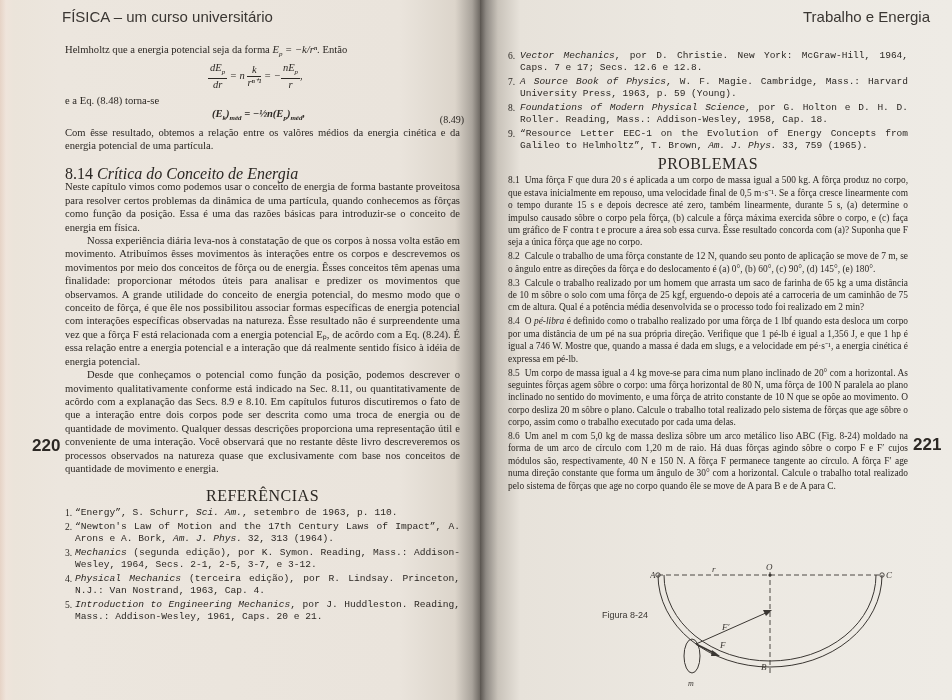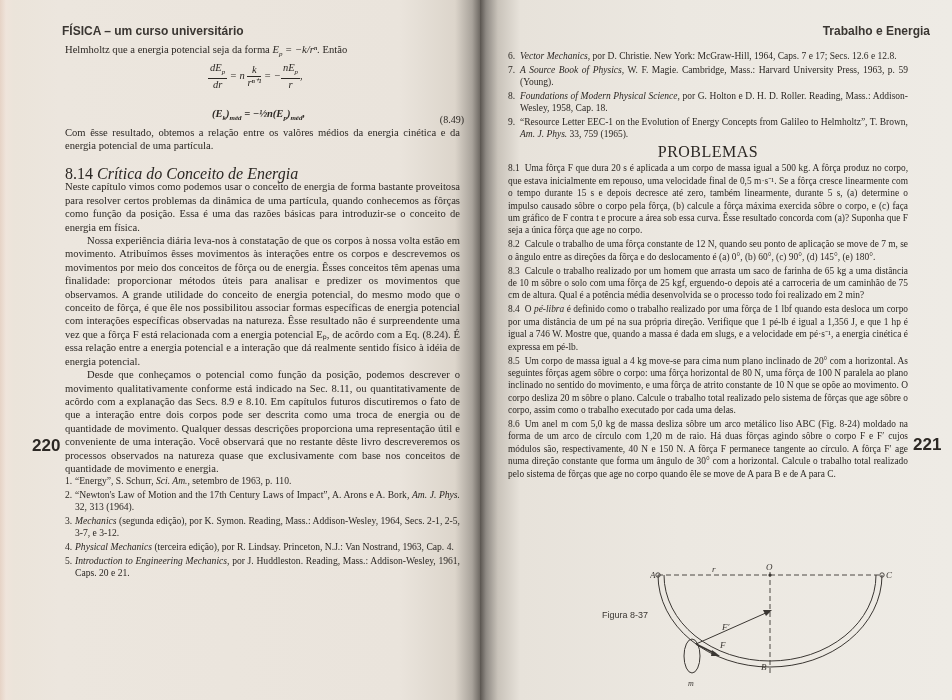--- a/index.html
+++ b/index.html
@@ -5,21 +5,21 @@
   * { box-sizing: border-box; margin: 0; padding: 0; }
   html, body { width: 952px; height: 700px; overflow: hidden; background: #d9d2c6; }
   body { position: relative; font-family: "Liberation Serif", serif; color: #2b2723; }
 
   .page { position: absolute; top: 0; height: 700px; overflow: hidden; }
   .page-left { left: 0; width: 480px;
     background: linear-gradient(to right, #e6d3c6 0px, #efe4db 6px, #ebe4da 14px, #ece6de 60px, #eae4dc 400px, #dcd5cb 455px, #a9a39b 472px, #6f6a64 480px); }
   .page-right { left: 480px; width: 472px;
     background: linear-gradient(to right, #59544f 0px, #8e8983 6px, #c9c3ba 18px, #e7e2da 40px, #ece8e1 200px, #eeebe5 472px); }
 
-  .running-head { position: absolute; top: 24px; font-family: "Liberation Sans", sans-serif; font-size: 12px; color: #3a3632; font-weight: bold; }
+  .running-head { position: absolute; top: 8px; font-family: "Liberation Sans", sans-serif; font-size: 15px; color: #3a3632; }
   .page-left .running-head { left: 62px; }
   .page-right .running-head { right: 22px; }
 
   .page-number { position: absolute; font-family: "Liberation Sans", sans-serif; font-weight: bold; font-size: 17px; color: #2c2824; }
   .page-left .page-number { left: 32px; top: 436px; }
   .page-right .page-number { left: 433px; top: 435px; }
 
   .col { position: absolute; font-size: 10.6px; line-height: 13.4px; text-align: justify; }
   .page-left .col { left: 65px; width: 395px; }
   .page-right .col { left: 28px; width: 400px; font-size: 9.4px; line-height: 12.4px; }
@@ -33,21 +33,21 @@
 
   .frac { display: inline-block; vertical-align: middle; text-align: center; }
   .frac .num { display: block; border-bottom: 0.8px solid #2b2723; padding: 0 2px; line-height: 12px; }
   .frac .den { display: block; line-height: 12px; }
 
   .section-title { font-style: italic; font-size: 16px; }
   .heading { text-align: center; font-size: 16px; letter-spacing: 0.5px; margin: 6px 0 4px; }
 
   .ref { display: flex; font-size: 9.6px; line-height: 12px; margin-bottom: 2px; }
   .ref .n { width: 10px; flex: none; }
-  .ref .t { flex: 1; text-align: justify; }
+  .ref .t { flex: 1; text-align: justify; font-family: Liberation Mono, monospace; }
   .page-right .ref { font-size: 9.5px; }
 
   .prob { margin-bottom: 1.5px; }
   .prob .n { margin-right: 5px; }
 
   .figure { position: absolute; left: 170px; top: 562px; width: 250px; height: 130px; }
   .fig-caption { position: absolute; left: 122px; top: 610px; font-family: "Liberation Sans", sans-serif; font-size: 9px; color: #3a3632; }
 </style>
 </head>
 <body>
@@ -59,37 +59,39 @@
   <div class="col" style="top:43px;">
     <span>Helmholtz que a energia potencial seja da forma</span>
     <span class="it"><span>E</span><sub style="font-size:7px">p</sub><span> = −k/rⁿ.</span></span><span> Então</span>
   </div>
 
   <div class="eq" style="left:208px; top:62px;">
     <span class="frac"><span class="num"><span>dE</span><sub style="font-size:7px">p</sub></span><span class="den">dr</span></span><span> = n</span>
     <span class="frac"><span class="num">k</span><span class="den">rⁿ⁺¹</span></span><span> = −</span><span class="frac"><span class="num"><span>nE</span><sub style="font-size:7px">p</sub></span><span class="den">r</span></span><span>,</span>
   </div>
 
+  <div class="col" style="top:94px;">e a Eq. (8.48) torna-se</div>
 
   <div class="eq" style="left:212px; top:108px;font-weight:bold;">
     <span>(E</span><sub style="font-size:7px">k</sub><span>)</span><sub style="font-size:7px">méd</sub><span> = −½n(E</span><sub style="font-size:7px">p</sub><span>)</span><sub style="font-size:7px">méd</sub><span>,</span>
   </div>
   <div class="eqno" style="top:114px; right:16px;">(8.49)</div>
 
   <div class="col" style="top:126px;">Com êsse resultado, obtemos a relação entre os valôres médios da energia cinética e da energia potencial de uma partícula.</div>
 
   <div class="col" style="top:167px;">
     <div class="section-title">
       <span style="font-style:normal">8.14</span>
       <span>Crítica do Conceito de Energia</span>
     </div>
     <p>Neste capítulo vimos como podemos usar o conceito de energia de forma bastante proveitosa para resolver certos problemas da dinâmica de uma partícula, quando conhecemos as fôrças como função da posição. Essa é uma das razões básicas para introduzir-se o conceito de energia em física.</p>
     <p class="indent">Nossa experiência diária leva-nos à constatação de que os corpos à nossa volta estão em movimento. Atribuímos êsses movimentos às interações entre os corpos e descrevemos os movimentos por meio dos conceitos de fôrça ou de energia. Êsses conceitos têm apenas uma finalidade: proporcionar métodos úteis para analisar e predizer os movimentos que observamos. A grande utilidade do conceito de energia potencial, do mesmo modo que o conceito de fôrça, é que êle nos possibilitou associar formas específicas de energia potencial com interações específicas observadas na natureza. Êsse resultado não é surpreendente uma vez que a fôrça F está relacionada com a energia potencial Eₚ, de acôrdo com a Eq. (8.24). É essa relação entre a energia potencial e a interação que dá realmente sentido físico à idéia de energia potencial.</p>
     <p class="indent">Desde que conheçamos o potencial como função da posição, podemos descrever o movimento qualitativamente conforme está indicado na Sec. 8.11, ou quantitativamente de acôrdo com a explanação das Secs. 8.9 e 8.10. Em capítulos futuros discutiremos o fato de que a interação entre dois corpos pode ser descrita como uma troca de energia ou de quantidade de movimento. Qualquer dessas descrições proporciona uma representação útil e conveniente de uma interação. Você observará que no restante dêste livro descreveremos os processos observados na natureza quase que exclusivamente com base nos conceitos de quantidade de movimento e energia.</p>
 
+    <div class="heading" style="margin-top:14px;">REFERÊNCIAS</div>
 
     <div class="ref">
         <span class="n">1.</span>
         <span class="t"><span>“Energy”, S. Schurr, </span><span class="it">Sci. Am.</span><span>, setembro de 1963, p. 110.</span></span>
       </div>
     <div class="ref">
         <span class="n">2.</span>
         <span class="t"><span>“Newton's Law of Motion and the 17th Century Laws of Impact”, A. Arons e A. Bork, </span><span class="it">Am. J. Phys.</span><span> 32, 313 (1964).</span></span>
       </div>
     <div class="ref">
@@ -132,21 +134,21 @@
     <div class="heading">PROBLEMAS</div>
 
     <p class="prob"><span class="n">8.1</span><span>Uma fôrça F que dura 20 s é aplicada a um corpo de massa igual a 500 kg. A fôrça produz no corpo, que estava inicialmente em repouso, uma velocidade final de 0,5 m·s⁻¹. Se a fôrça cresce linearmente com o tempo durante 15 s e depois decresce até zero, também linearmente, durante 5 s, (a) determine o impulso causado sôbre o corpo pela fôrça, (b) calcule a fôrça máxima exercida sôbre o corpo, e (c) faça um gráfico de F contra t e procure a área sob essa curva. Êsse resultado concorda com (a)? Suponha que F seja a única fôrça que age no corpo.</span></p>
     <p class="prob"><span class="n">8.2</span><span>Calcule o trabalho de uma fôrça constante de 12 N, quando seu ponto de aplicação se move de 7 m, se o ângulo entre as direções da fôrça e do deslocamento é (a) 0°, (b) 60°, (c) 90°, (d) 145°, (e) 180°.</span></p>
     <p class="prob"><span class="n">8.3</span><span>Calcule o trabalho realizado por um homem que arrasta um saco de farinha de 65 kg a uma distância de 10 m sôbre o solo com uma fôrça de 25 kgf, erguendo-o depois até a carroceria de um caminhão de 75 cm de altura. Qual é a potência média desenvolvida se o processo todo foi realizado em 2 min?</span></p>
     <p class="prob"><span class="n">8.4</span><span>O </span><span class="it">pé-libra</span> <span>é definido como o trabalho realizado por uma fôrça de 1 lbf quando esta desloca um corpo por uma distância de um pé na sua própria direção. Verifique que 1 pé-lb é igual a 1,356 J, e que 1 hp é igual a 746 W. Mostre que, quando a massa é dada em slugs, e a velocidade em pé·s⁻¹, a energia cinética é expressa em pé-lb.</span></p>
     <p class="prob"><span class="n">8.5</span><span>Um corpo de massa igual a 4 kg move-se para cima num plano inclinado de 20° com a horizontal. As seguintes fôrças agem sôbre o corpo: uma fôrça horizontal de 80 N, uma fôrça de 100 N paralela ao plano inclinado no sentido do movimento, e uma fôrça de atrito constante de 10 N que se opõe ao movimento. O corpo desliza 20 m sôbre o plano. Calcule o trabalho total realizado pelo sistema de fôrças que age sôbre o corpo, assim como o trabalho executado por cada uma delas.</span></p>
     <p class="prob"><span class="n">8.6</span><span>Um anel m com 5,0 kg de massa desliza sôbre um arco metálico liso ABC (Fig. 8-24) moldado na forma de um arco de círculo com 1,20 m de raio. Há duas fôrças agindo sôbre o corpo F e F′ cujos módulos são, respectivamente, 40 N e 150 N. A fôrça F permanece tangente ao círculo. A fôrça F′ age numa direção constante que forma um ângulo de 30° com a horizontal. Calcule o trabalho total realizado pelo sistema de fôrças que age no corpo quando êle se move de A para B e de A para C.</span></p>
   </div>
 
-  <div class="fig-caption">Figura 8-37</div>
+  <div class="fig-caption">Figura 8-24</div>
 
   <svg class="figure" viewBox="0 0 250 130">
 
     <line x1="8" y1="13" x2="232" y2="13" stroke="#3a3632" stroke-width="0.9" stroke-dasharray="5,3"></line>
 
     <line x1="120" y1="10" x2="120" y2="112" stroke="#3a3632" stroke-width="0.9" stroke-dasharray="5,3"></line>
     <circle cx="120" cy="13" r="1.6" fill="#3a3632"></circle>
 
     <path d="M 8 13 A 112 92 0 0 0 232 13" fill="none" stroke="#3a3632" stroke-width="1"></path>
     <path d="M 14 13 A 106 86 0 0 0 226 13" fill="none" stroke="#3a3632" stroke-width="1"></path>

